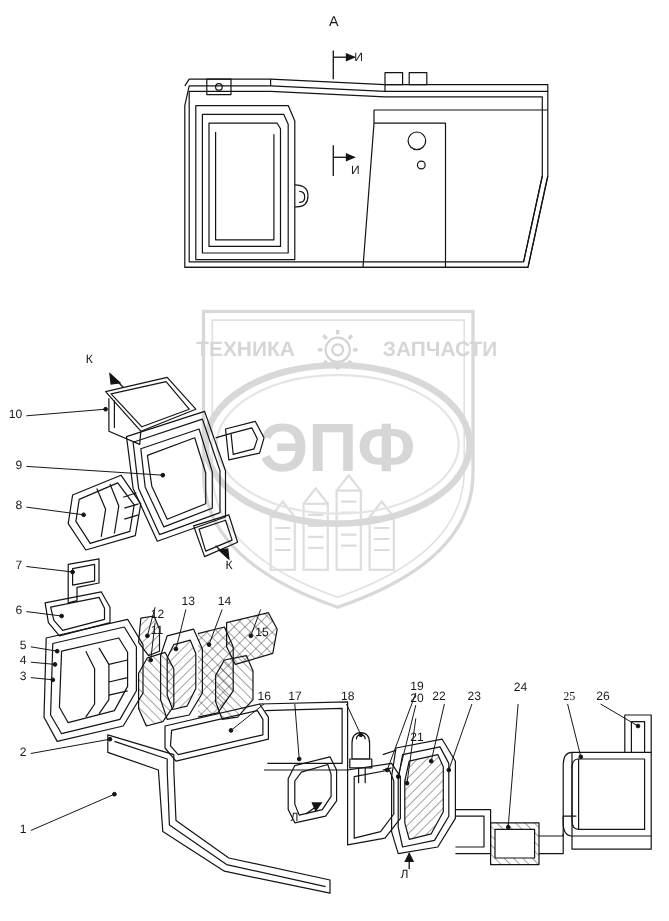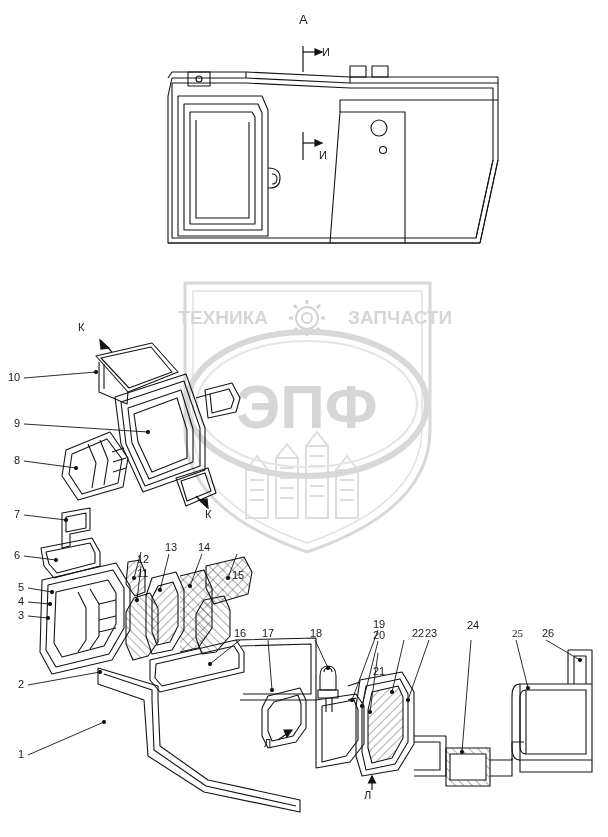--- a/index.html
+++ b/index.html
@@ -322,17 +322,17 @@
 <div class="lbl" style="left:165px;top:542px;">13</div>
 <div class="lbl" style="left:198px;top:542px;">14</div>
 <div class="lbl" style="left:232px;top:542px;margin-top:28px;">15</div>
 
 <div class="lbl" style="left:234px;top:628px;text-align:center;">16</div>
 <div class="lbl" style="left:262px;top:628px;">17</div>
 <div class="lbl" style="left:310px;top:628px;">18</div>
 <div class="lbl" style="left:373px;top:619px;">19</div>
 <div class="lbl" style="left:373px;top:630px;">20</div>
 <div class="lbl" style="left:373px;top:642px;margin-top:24px;">21</div>
-<div class="lbl" style="left:412px;top:628px;">22</div>
+<div class="lbl" style="left:393px;top:628px;">22</div>
 <div class="lbl" style="left:425px;top:628px;">23</div>
 <div class="lbl" style="left:467px;top:620px;">24</div>
 <div class="lbl" style="left:512px;top:628px;font-family:Liberation Serif, serif;">25</div>
 <div class="lbl" style="left:542px;top:628px;">26</div>
 
 </body></html>

